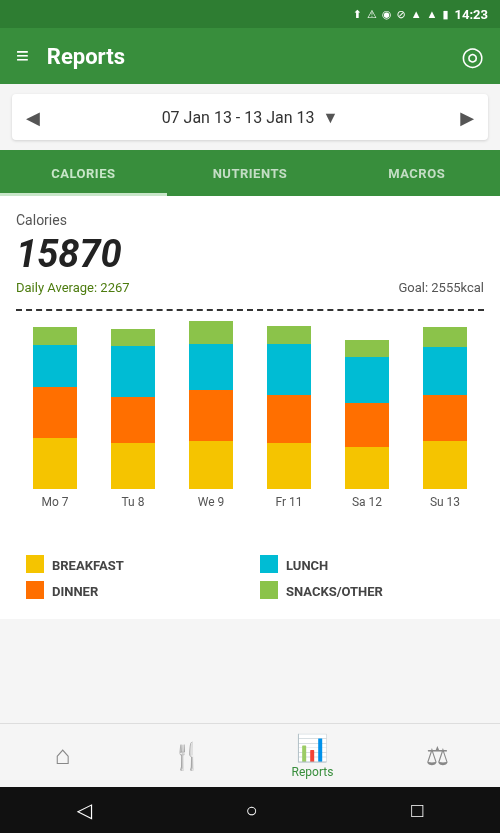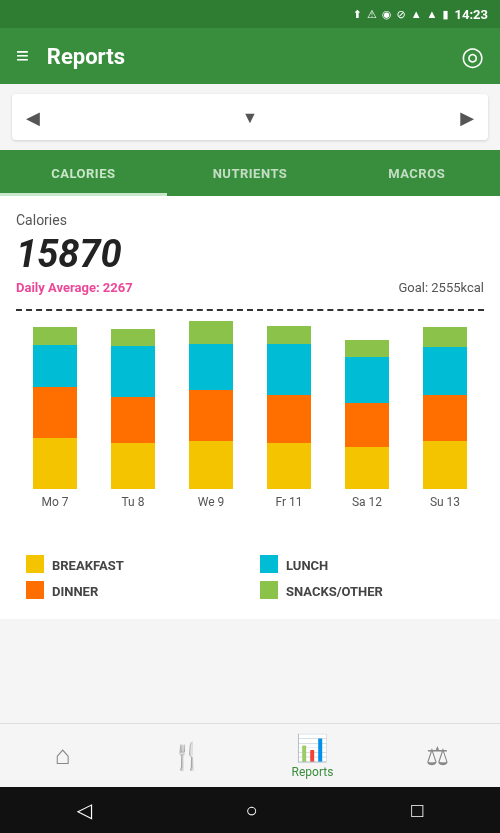--- a/index.html
+++ b/index.html
@@ -151,22 +151,21 @@
       margin-bottom: 4px;
       font-style: italic;
     }
     .calories-meta {
       display: flex;
       justify-content: space-between;
       margin-bottom: 14px;
     }
     .daily-average {
       font-size: 13px;
-      color: #ec4899;
-      font-weight: bold;
+      color: #4d7c0f;
     }
     .goal {
       font-size: 13px;
       color: #555;
     }
 
     
     .chart-area {
       position: relative;
       padding-bottom: 30px;
@@ -298,20 +297,21 @@
 
 <div class="top-bar">
   <span class="menu-icon">≡</span>
   <span class="top-bar-title">Reports</span>
   <span class="target-icon">◎</span>
 </div>
 
 <div class="date-selector">
   <span class="date-arrow">◀</span>
   <div class="date-range">
+    <span class="date-range-text">07 Jan 13 - 13 Jan 13</span>
     <span class="date-dropdown-arrow">▼</span>
   </div>
   <span class="date-arrow">▶</span>
 </div>
 
 <div class="tabs">
   <div class="tab active">
     <span class="tab-label">CALORIES</span>
   </div>
   <div class="tab inactive">

